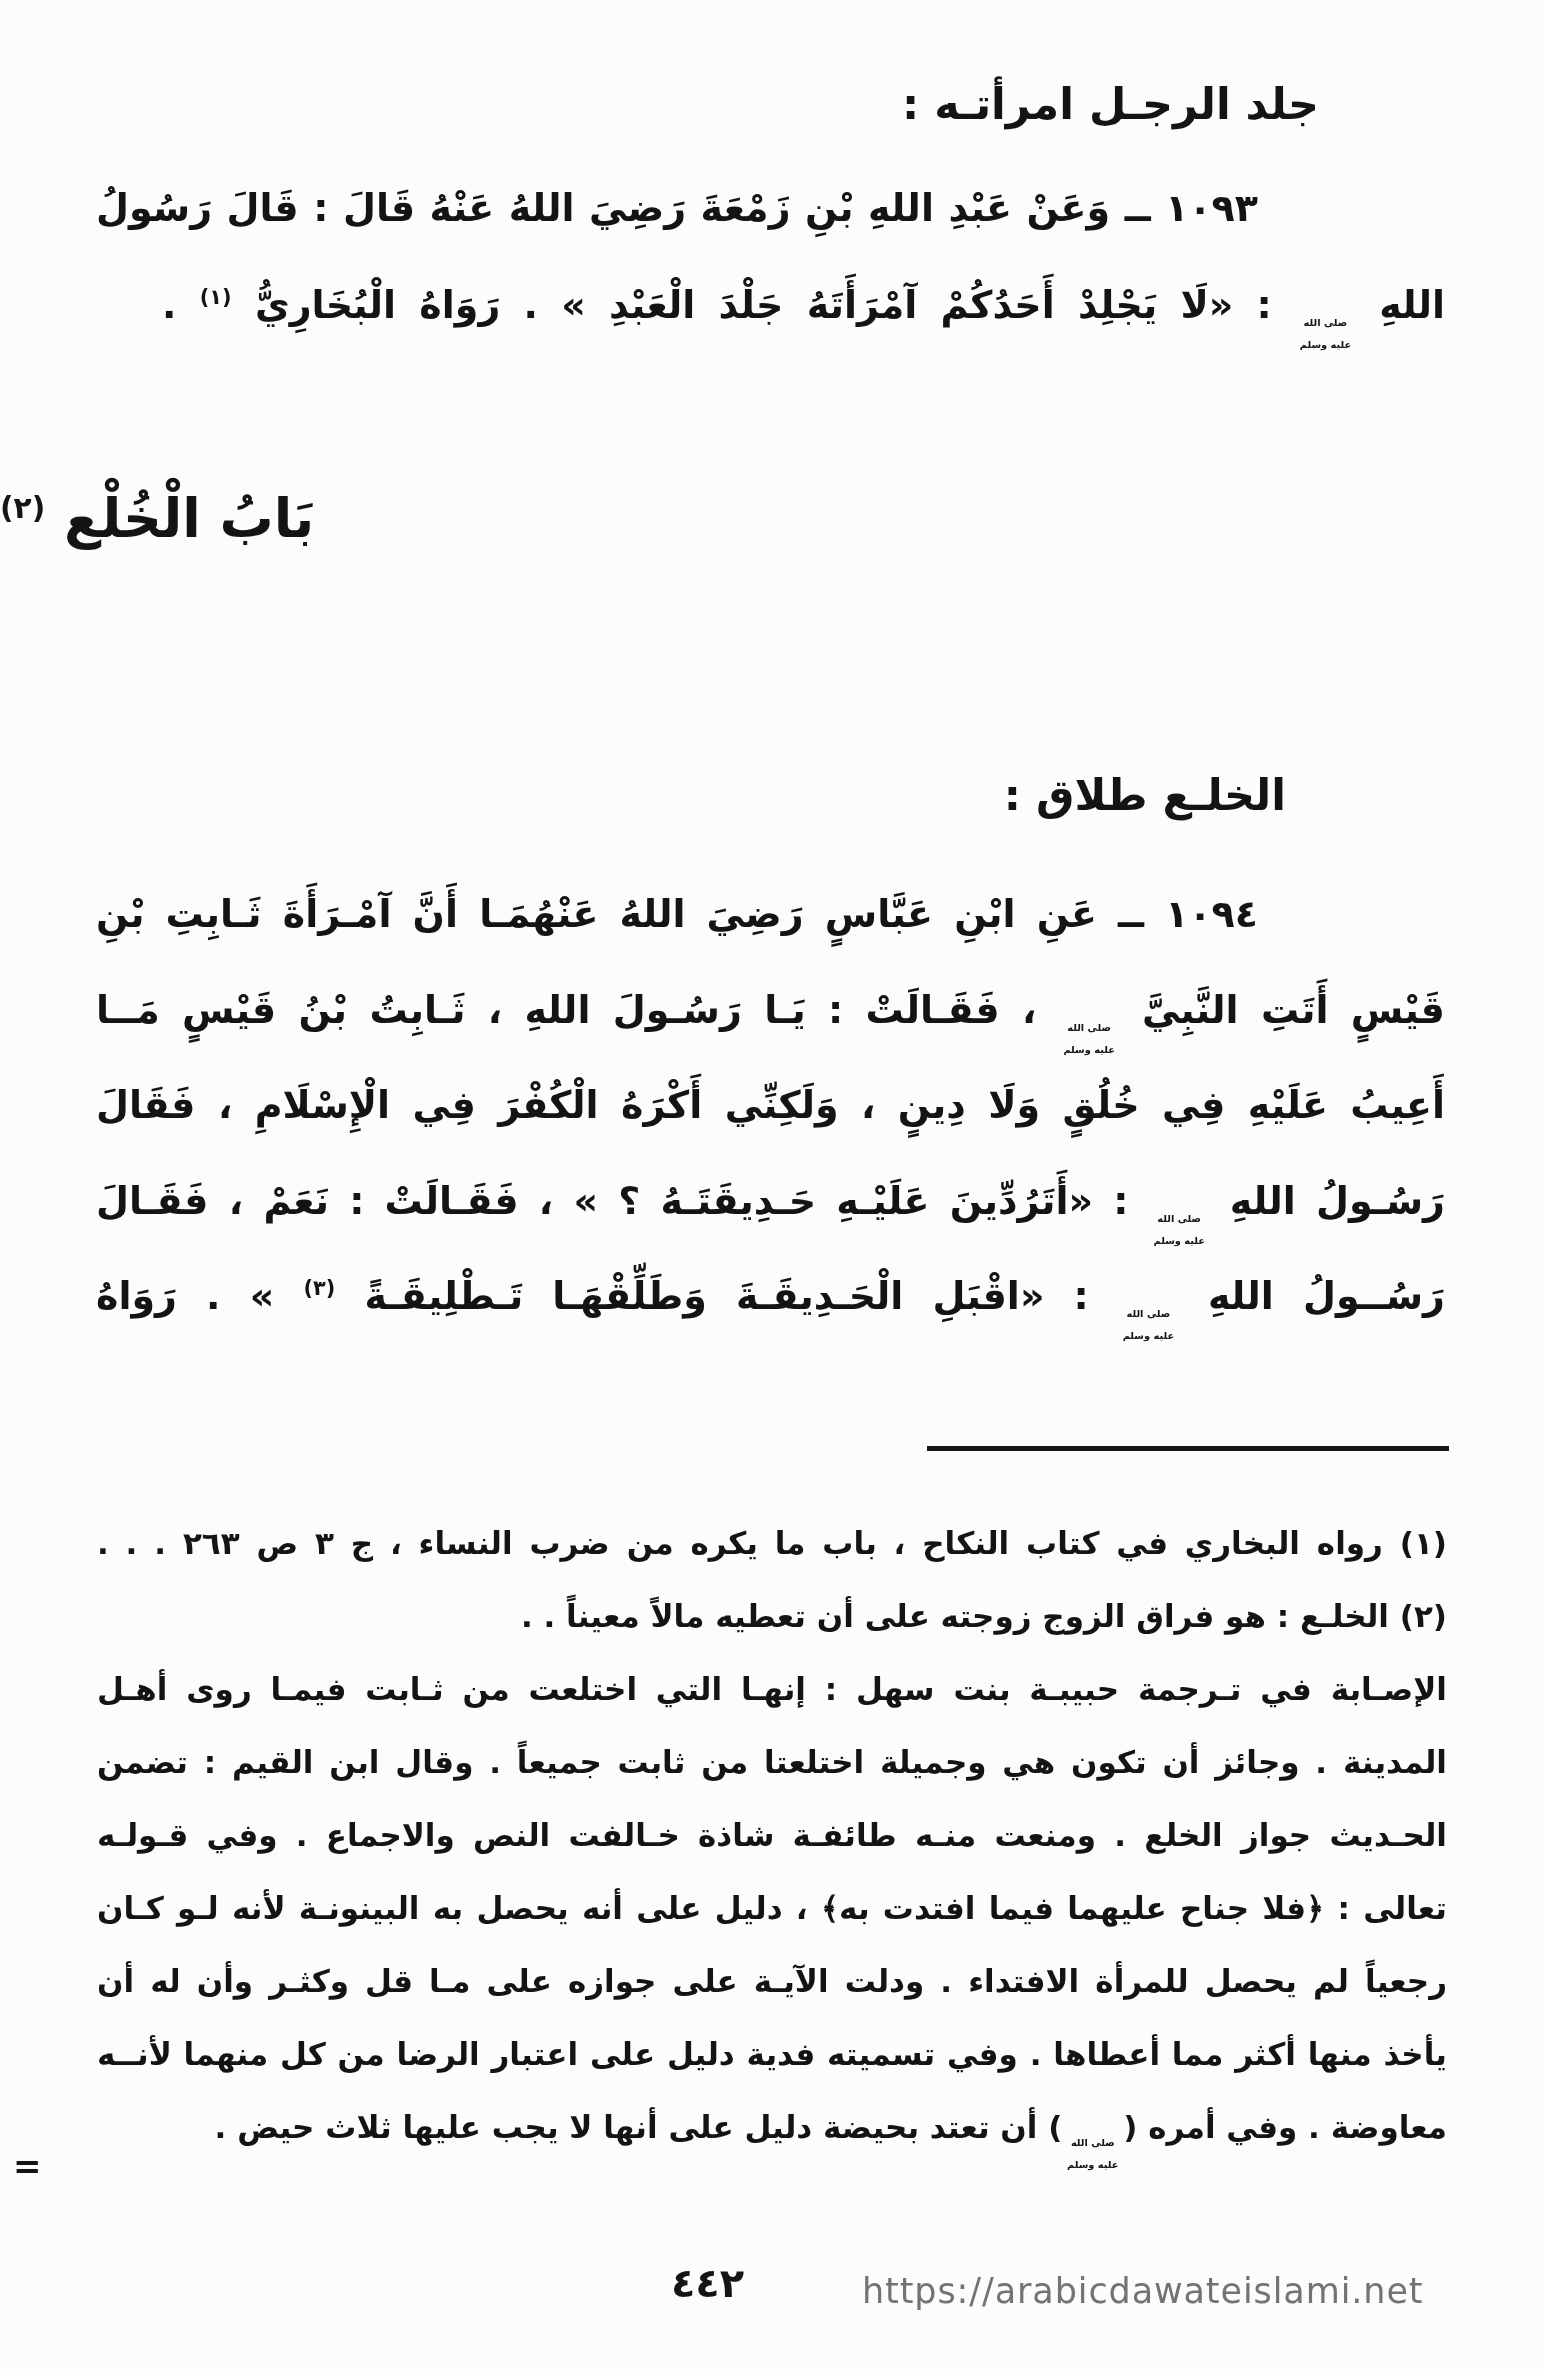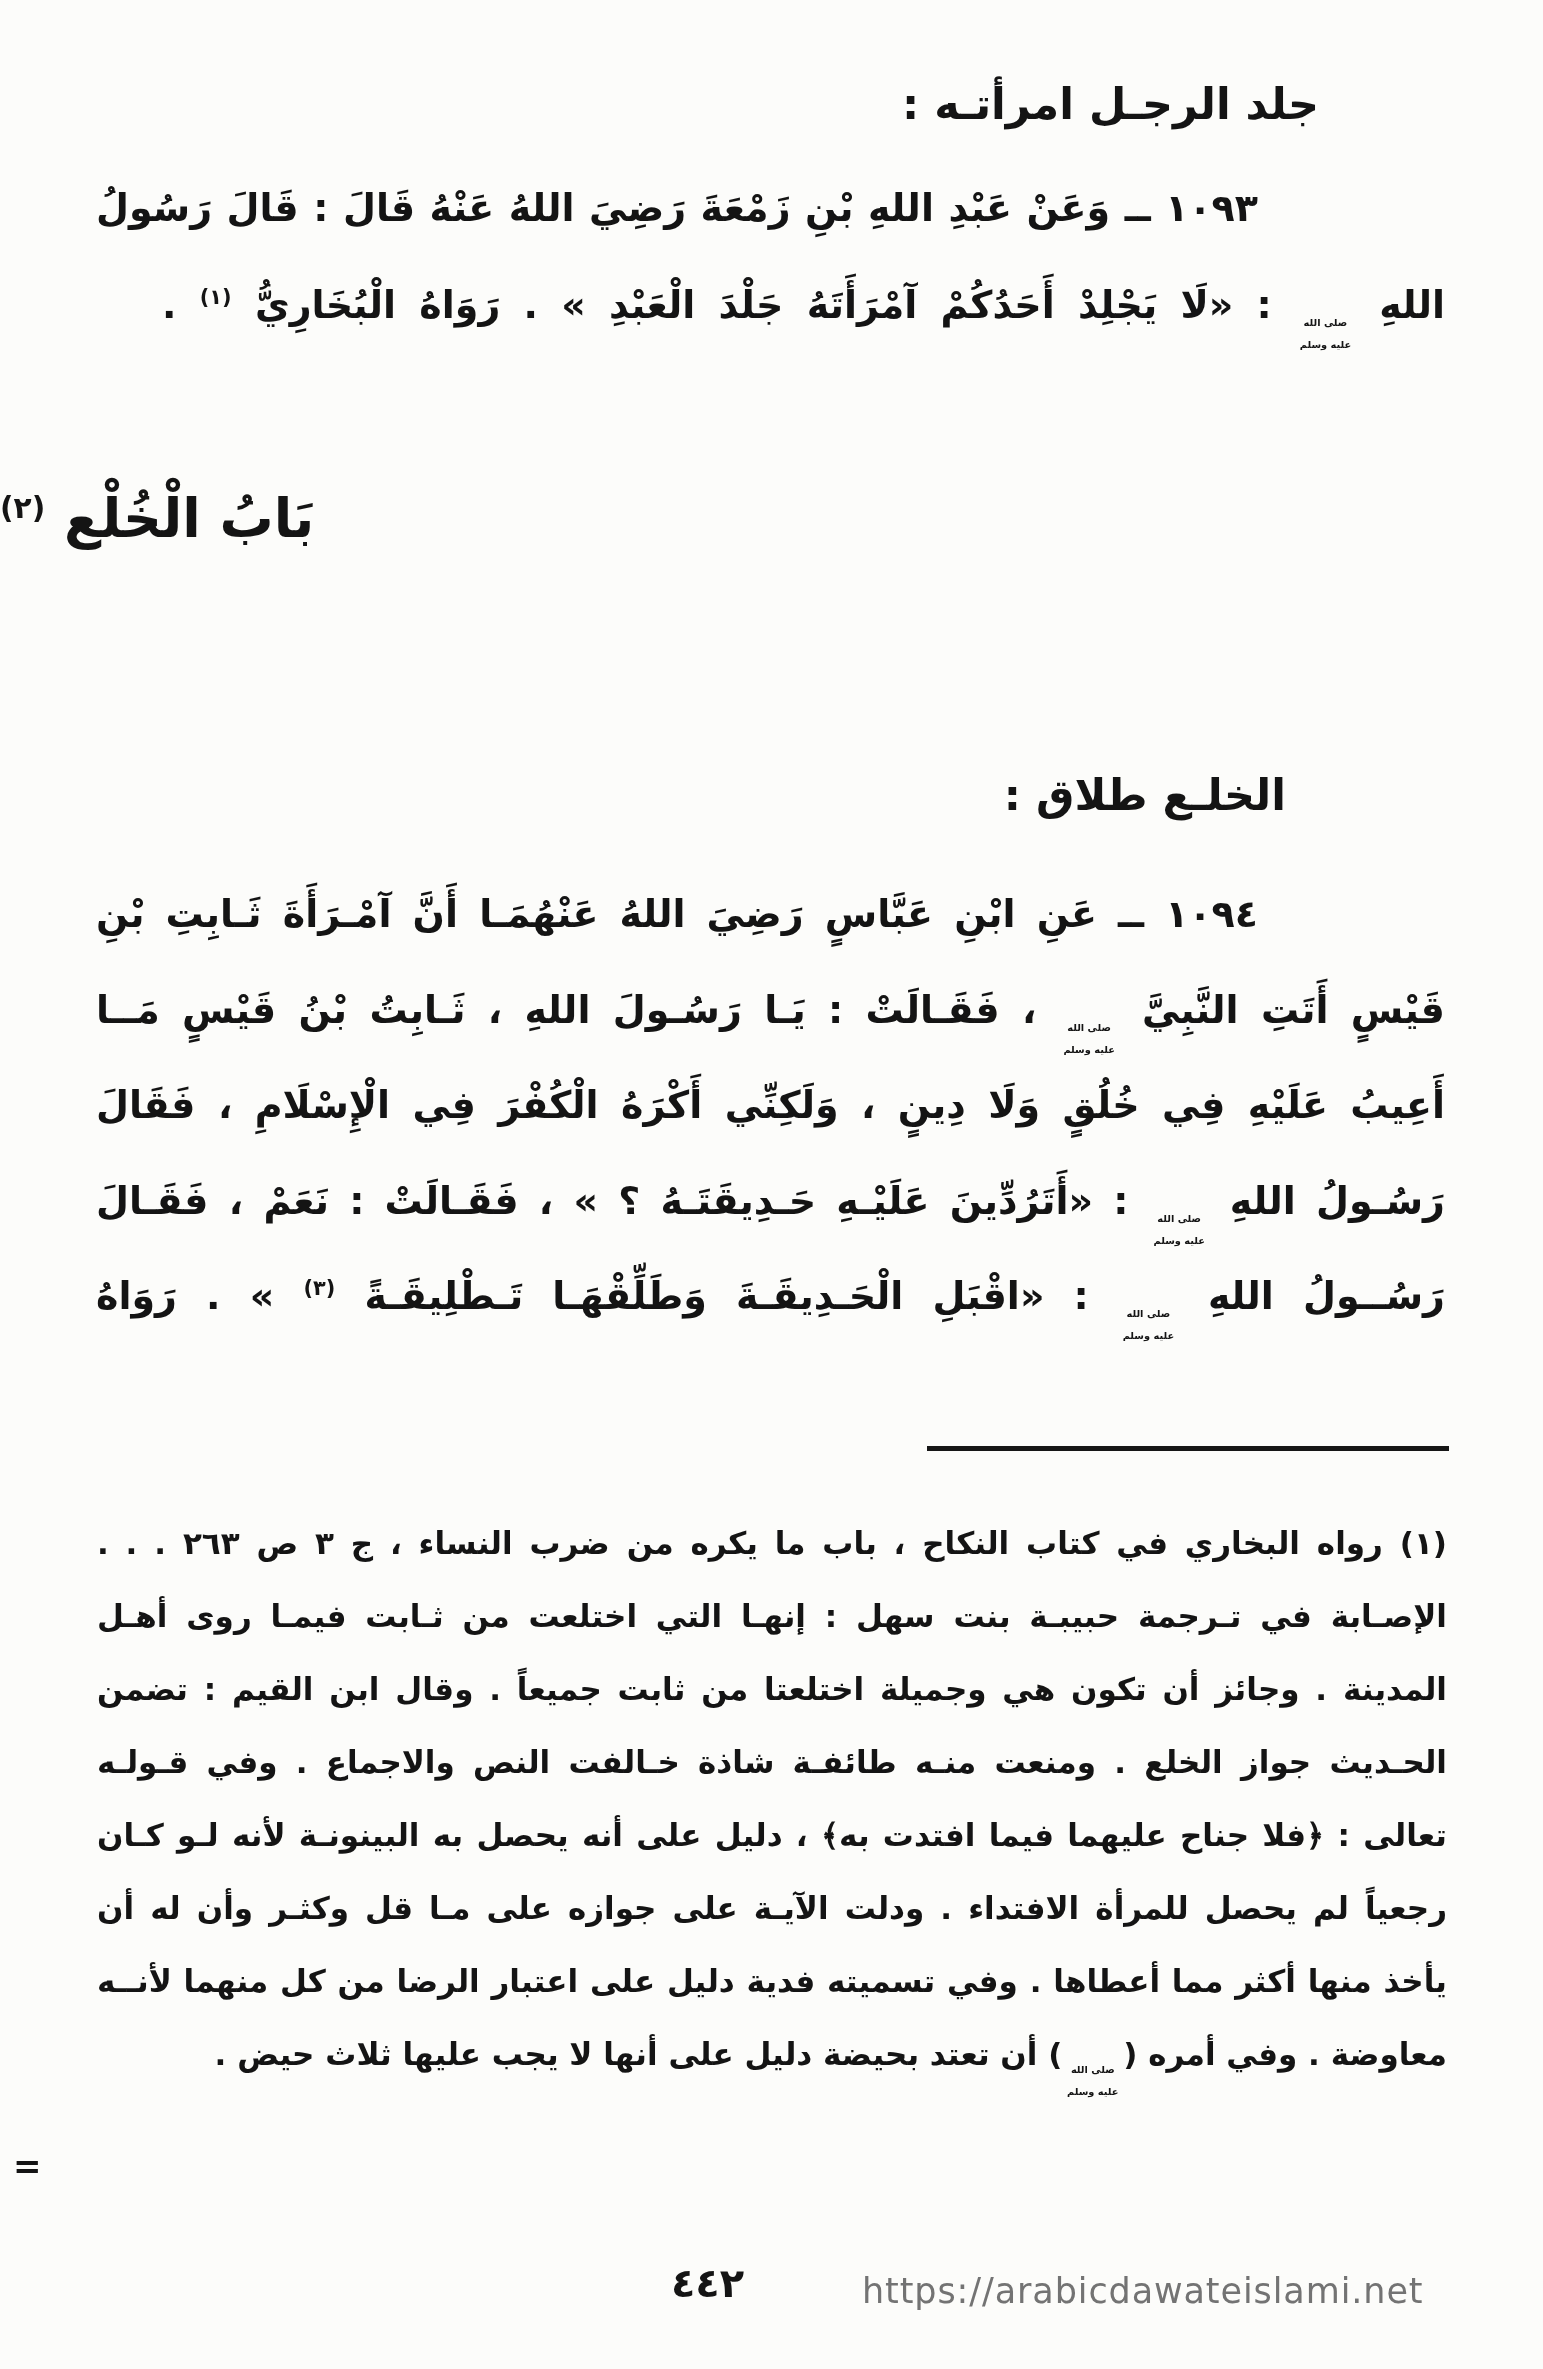--- a/index.html
+++ b/index.html
@@ -122,20 +122,21 @@
 
   <div class="body-line jfy" style="top:1272px;">رَسُــولُ اللهِ <span class="saw">
         <span>صلى الله</span>
         <span>عليه وسلم</span>
       </span> : «اقْبَلِ الْحَـدِيقَـةَ وَطَلِّقْهَـا تَـطْلِيقَـةً <sup class="ref">(٣)</sup> » . رَوَاهُ</div>
 
   <div class="fn-sep"></div>
 
   <div class="footnotes">
     <div class="fn-line j">(١) رواه البخاري في كتاب النكاح ، باب ما يكره من ضرب النساء ، ج ٣ ص ٢٦٣ . . .</div>
+    <div class="fn-line">(٢) الخلـع : هو فراق الزوج زوجته على أن تعطيه مالاً معيناً . .</div>
     <div class="fn-line j">الإصـابة في تـرجمة حبيبـة بنت سهل : إنهـا التي اختلعت من ثـابت فيمـا روى أهـل</div>
     <div class="fn-line j">المدينة . وجائز أن تكون هي وجميلة اختلعتا من ثابت جميعاً . وقال ابن القيم : تضمن</div>
     <div class="fn-line j">الحـديث جواز الخلع . ومنعت منـه طائفـة شاذة خـالفت النص والاجماع . وفي قـولـه</div>
     <div class="fn-line j">تعالى : ﴿فلا جناح عليهما فيما افتدت به﴾ ، دليل على أنه يحصل به البينونـة لأنه لـو كـان</div>
     <div class="fn-line j">رجعياً لم يحصل للمرأة الافتداء . ودلت الآيـة على جوازه على مـا قل وكثـر وأن له أن</div>
     <div class="fn-line j">يأخذ منها أكثر مما أعطاها . وفي تسميته فدية دليل على اعتبار الرضا من كل منهما لأنــه</div>
     <div class="fn-line">معاوضة . وفي أمره (<span class="saw">
           <span>صلى الله</span>
           <span>عليه وسلم</span>
         </span>) أن تعتد بحيضة دليل على أنها لا يجب عليها ثلاث حيض .</div>

